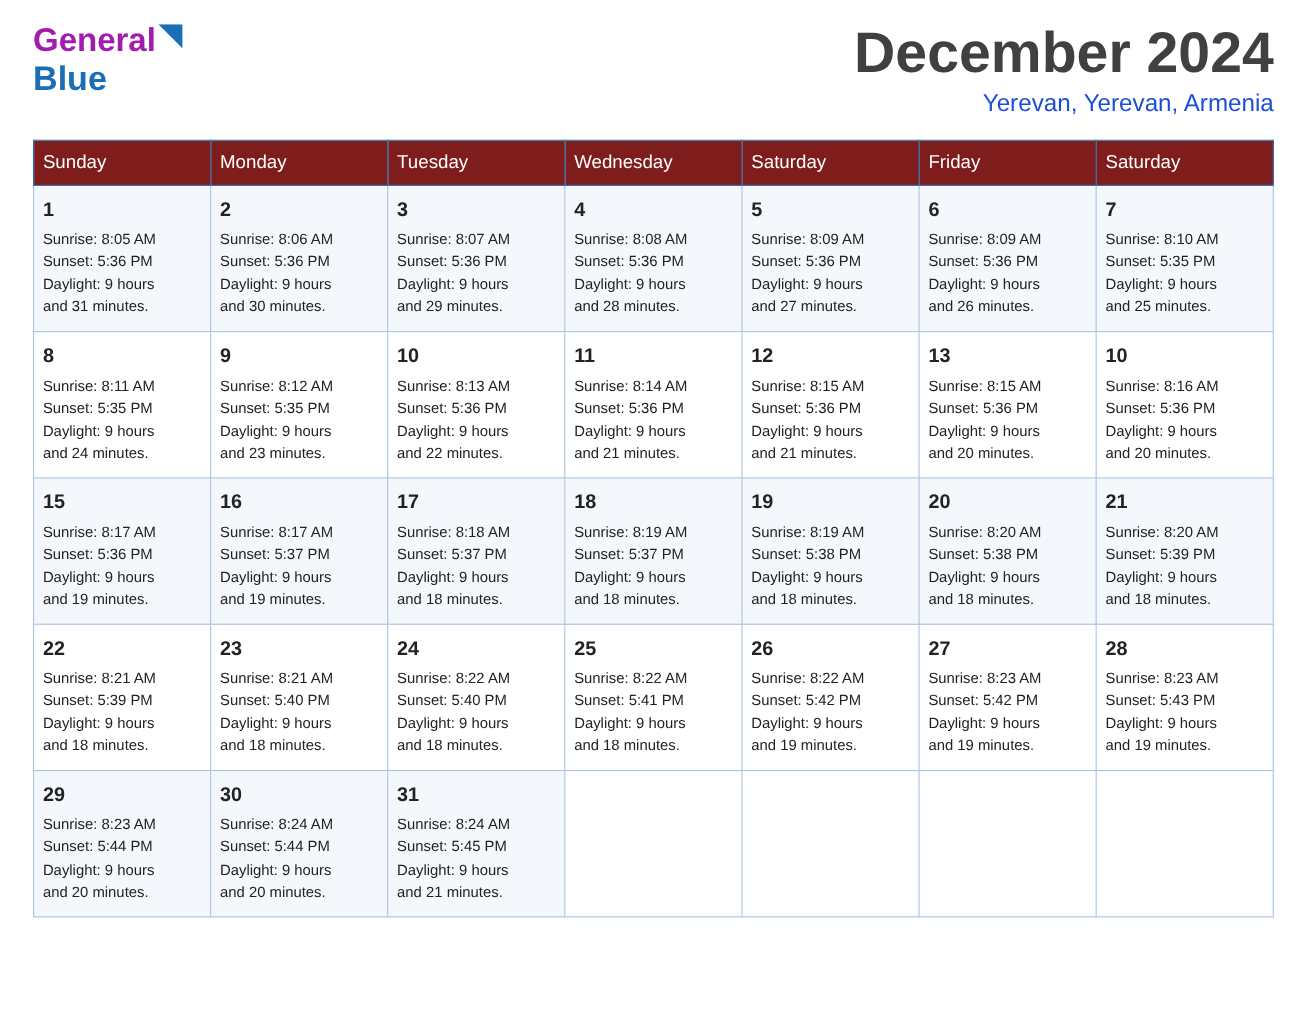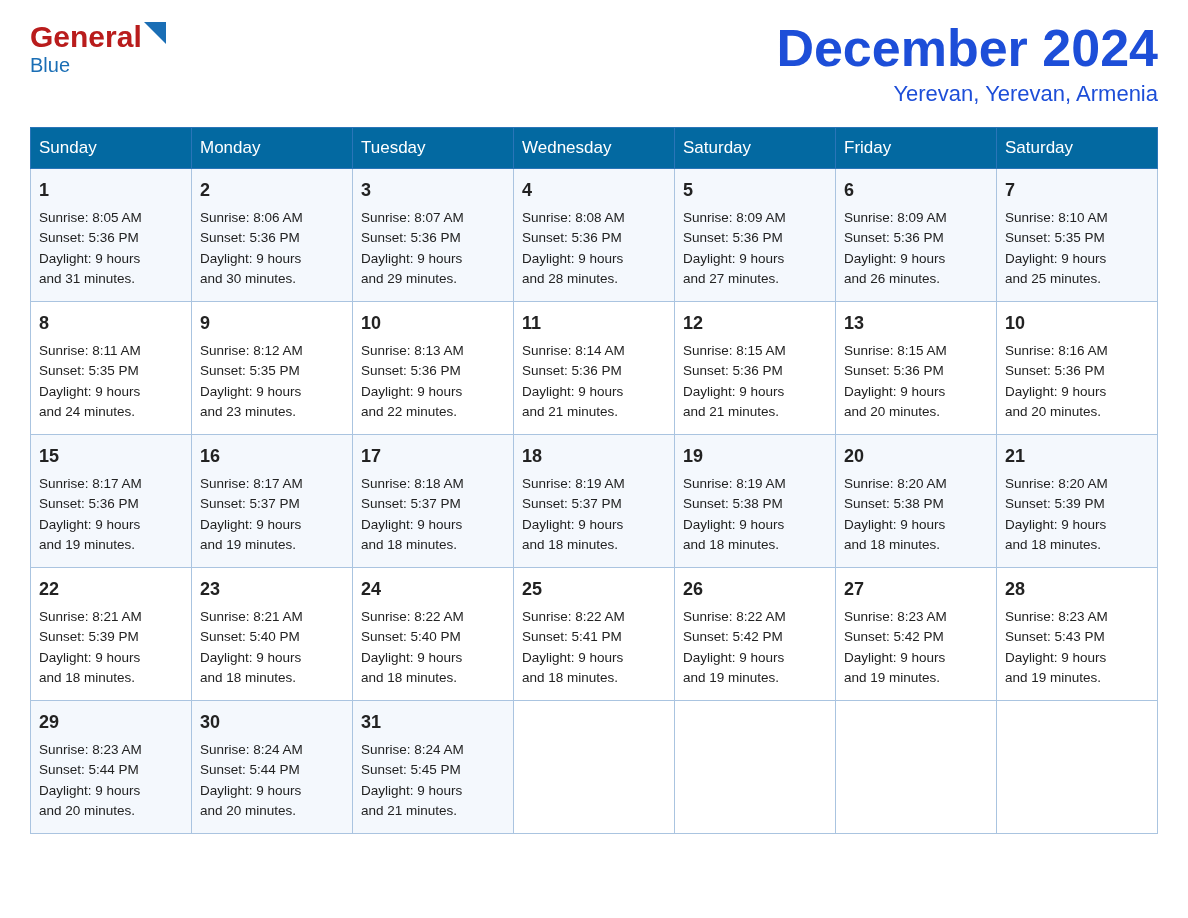--- a/index.html
+++ b/index.html
@@ -20,35 +20,35 @@
       display: flex;
       flex-direction: column;
       align-items: flex-start;
     }
     .title-section {
       text-align: right;
     }
     .month-year {
       font-size: 52px;
       font-weight: bold;
-      color: #1d4ed8;
+      color: #404040;
       line-height: 1.1;
     }
     .location {
       font-size: 22px;
       color: #1d4ed8;
       margin-top: 4px;
     }
     table {
       width: 100%;
       border-collapse: collapse;
       table-layout: fixed;
     }
     thead tr th {
-      background-color: #0369a1;
+      background-color: #7f1d1d;
       color: #fff;
       padding: 10px 8px;
       font-size: 17px;
       font-weight: normal;
       text-align: left;
       border: 1px solid #2a75b8;
     }
     tbody tr td {
       vertical-align: top;
       padding: 8px 8px 12px 8px;
@@ -69,25 +69,25 @@
     }
     tbody tr:nth-child(even) td {
       background: #ffffff;
     }
     tbody tr td.empty {
       background: #fff;
     }
     .logo-general {
       font-size: 30px;
       font-weight: bold;
-      color: #b91c1c;
+      color: #a21caf;
     }
     .logo-blue {
-      font-size: 20px;
-      font-weight: normal;
+      font-size: 31px;
+      font-weight: bold;
       color: #1a6eb5;
     }
   </style>
 </head>
 <body>
 
 <div class="header">
   <div class="logo">
     <div style="display:flex;align-items:center;">
       <span class="logo-general">General</span>

